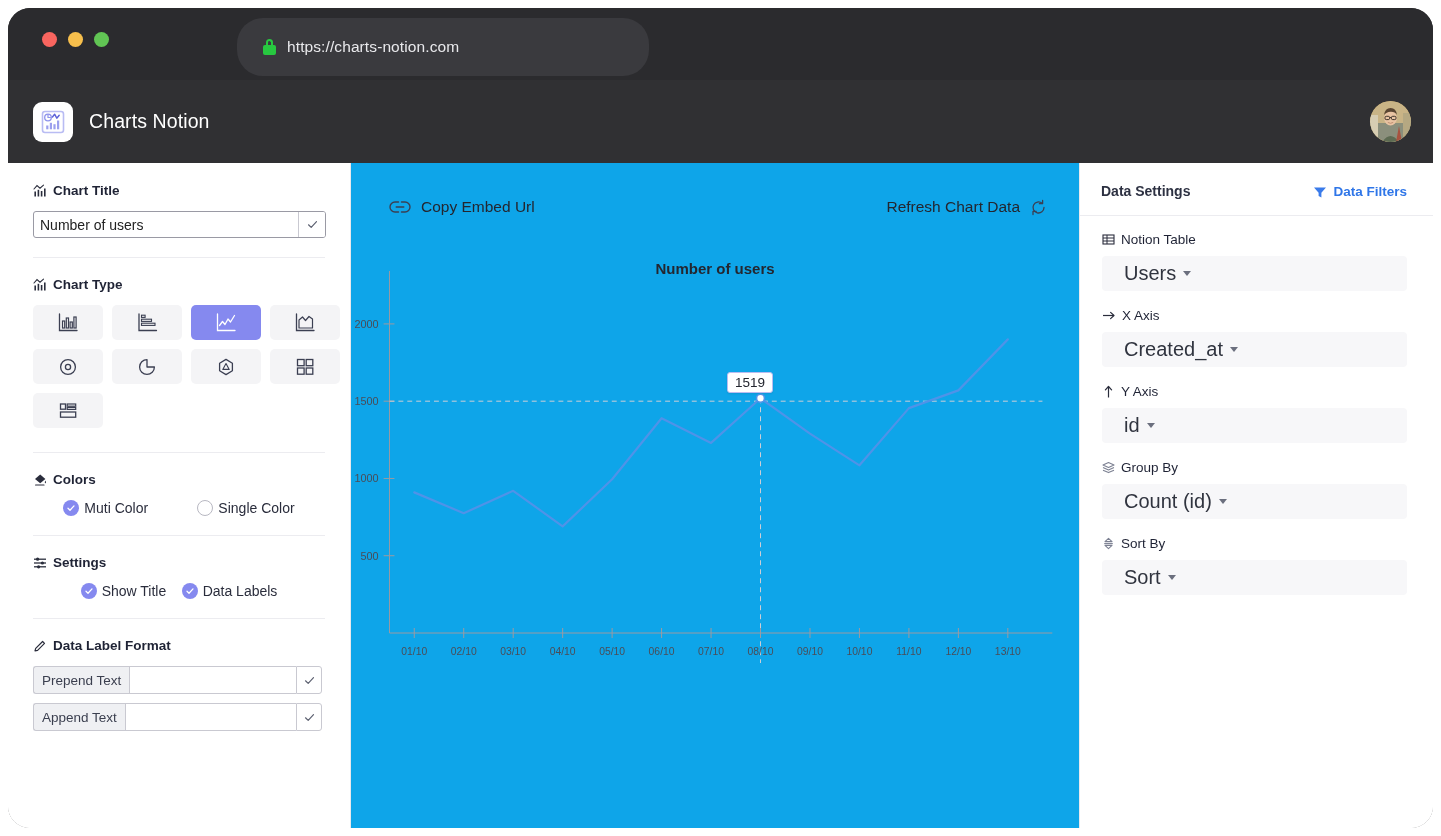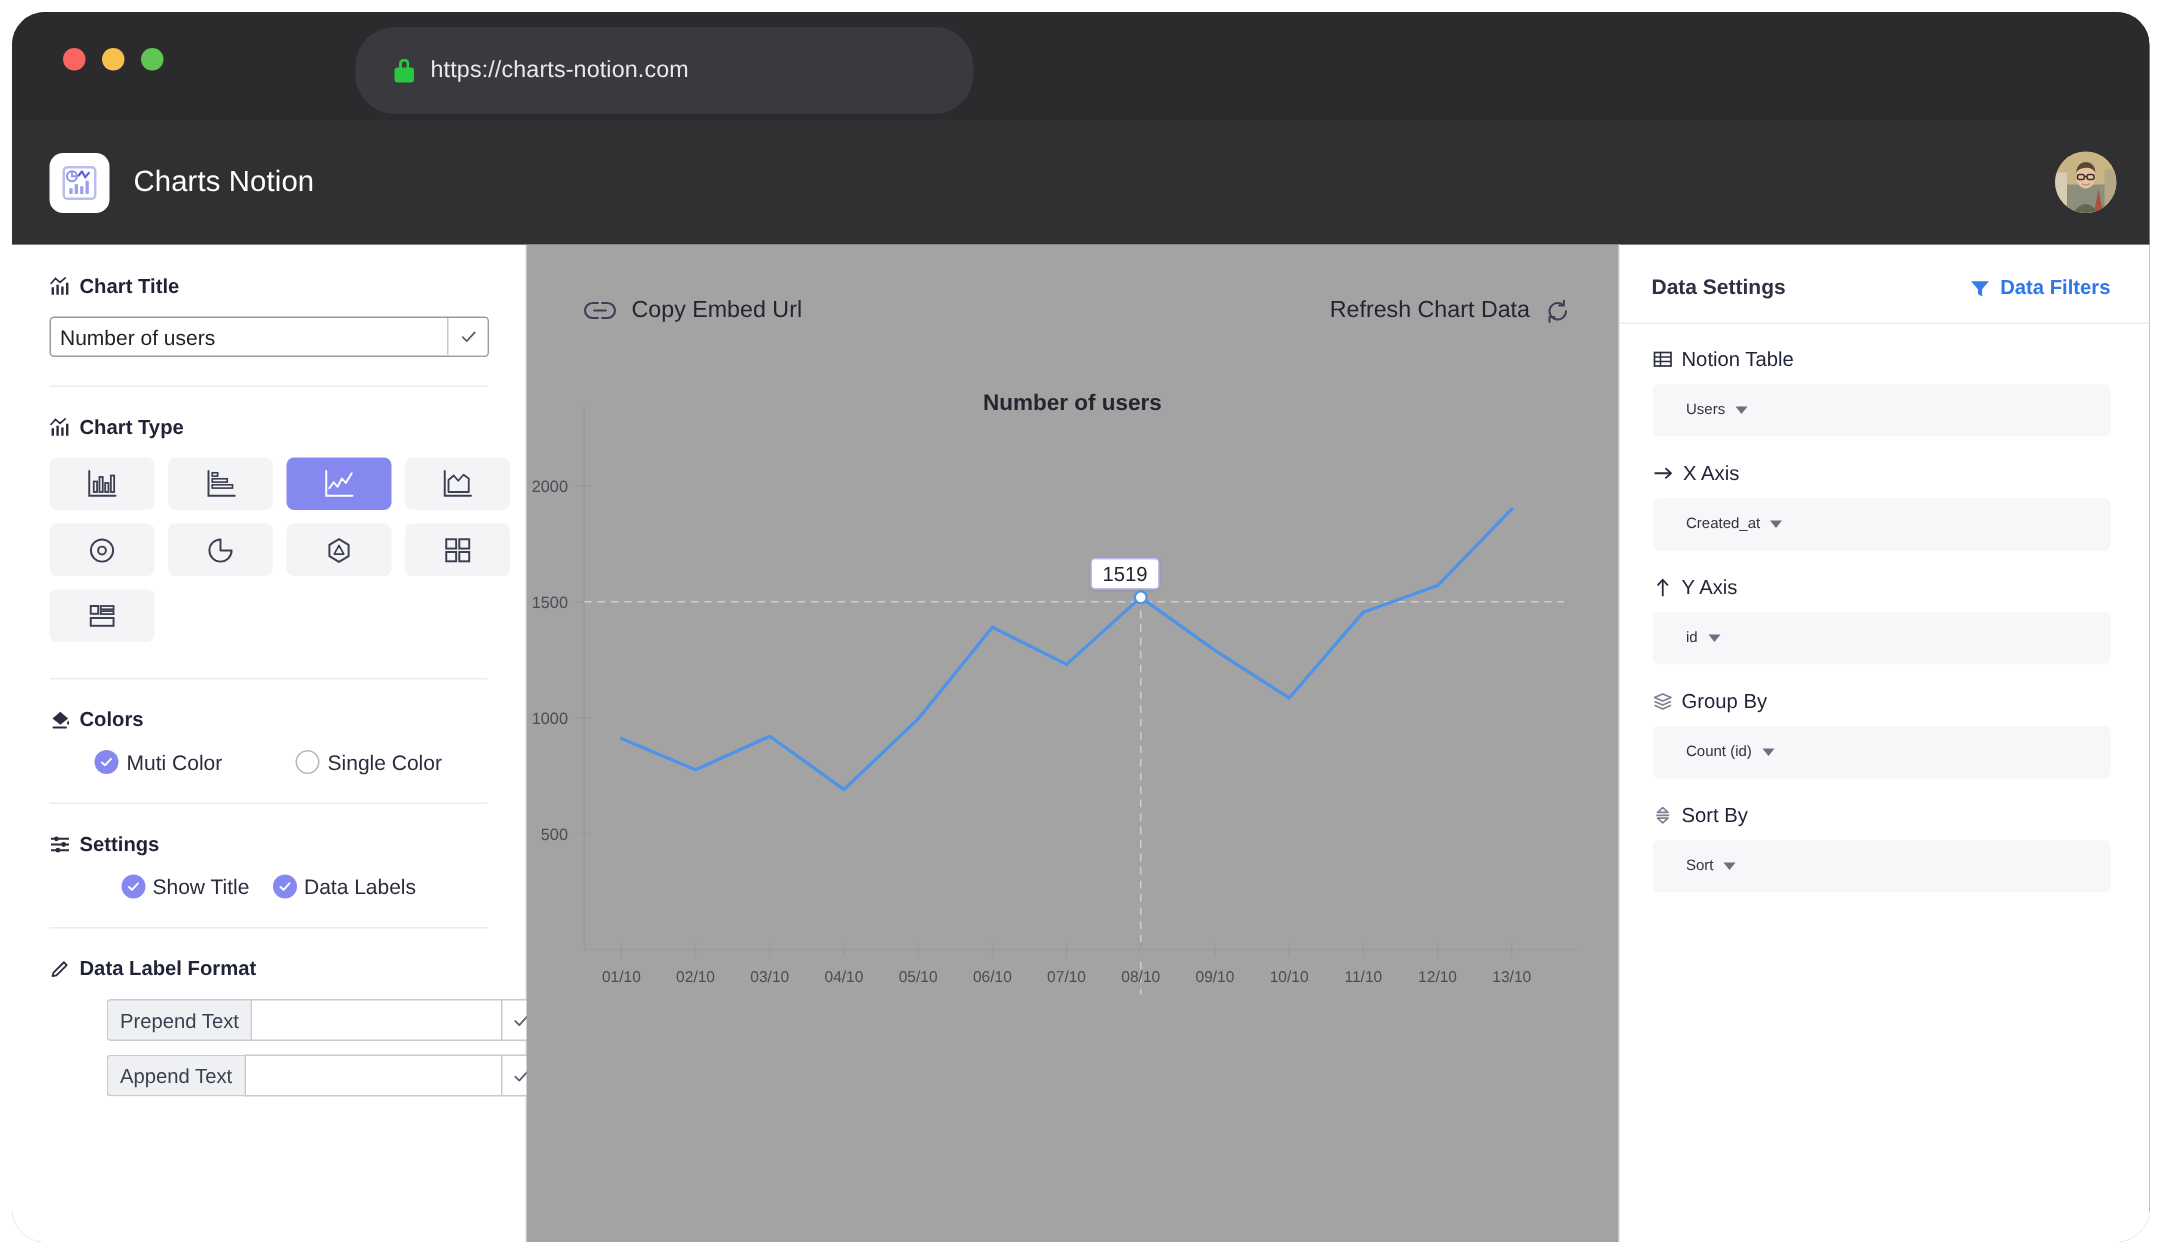--- a/index.html
+++ b/index.html
@@ -76,21 +76,21 @@
     background: #ffffff;
   }
   .sidebar-left {
     width: 343px; flex: 0 0 343px;
     background: #ffffff;
     border-right: 1px solid #e9e9ed;
     padding: 20px 0 0 0;
   }
   .chart-pane {
     flex: 1 1 auto;
-    background: #a3a3a3;
+    background: #0ea5e9;
     border-right: 1px solid #e9e9ed;
     position: relative;
   }
   .sidebar-right {
     width: 353px; flex: 0 0 353px;
     background: #ffffff;
     padding-top: 20px;
   }
 
   
@@ -140,21 +140,21 @@
   .circ-on {
     width: 16px; height: 16px; border-radius: 50%;
     background: #8589ef; display: flex; align-items: center; justify-content: center;
     flex: 0 0 auto;
   }
   .circ-off {
     width: 16px; height: 16px; border-radius: 50%;
     border: 1.6px solid #b8b8c2; background: #fff; flex: 0 0 auto;
   }
 
-  .fmt-row { display: flex; height: 28px; margin-bottom: 8px; width: 289px; margin-left: 38px; }
+  .fmt-row { display: flex; height: 28px; margin-bottom: 8px; width: 289px; }
   .fmt-label {
     background: #eff0f3; border: 1px solid #c9c9d1; border-right: none;
     border-radius: 3px 0 0 3px;
     display: flex; align-items: center; padding: 0 8px;
     font-size: 13.5px; color: #3b3f4f; white-space: nowrap;
   }
   .fmt-input {
     flex: 1 1 auto; border: 1px solid #c9c9d1; border-right: none;
     outline: none; font-family: "Liberation Sans", sans-serif; font-size: 13.5px;
     padding: 0 6px; background: #fff; min-width: 0;
@@ -195,21 +195,21 @@
   .rs-body { padding: 16px 26px 0 22px; }
   .rs-label {
     display: flex; align-items: center; gap: 6px;
     font-size: 13.5px; font-weight: normal; color: #1f2335; margin-bottom: 9px;
   }
   .rs-select {
     height: 35px; background: #f7f7f9; border-radius: 4px;
     display: flex; align-items: center; padding-left: 22px; gap: 7px;
     margin-bottom: 17px; cursor: pointer;
   }
-  .rs-select .val { font-size: 10px; color: #30343f; }
+  .rs-select .val { font-size: 20px; color: #30343f; }
   .caret { width: 0; height: 0; border-left: 4px solid transparent; border-right: 4px solid transparent; border-top: 5px solid #6b6f7e; }
 </style>
 </head>
 <body>
 
 <div class="window">
 
   <div class="chrome">
     <div class="traffic">
       <div class="dot red"></div>

